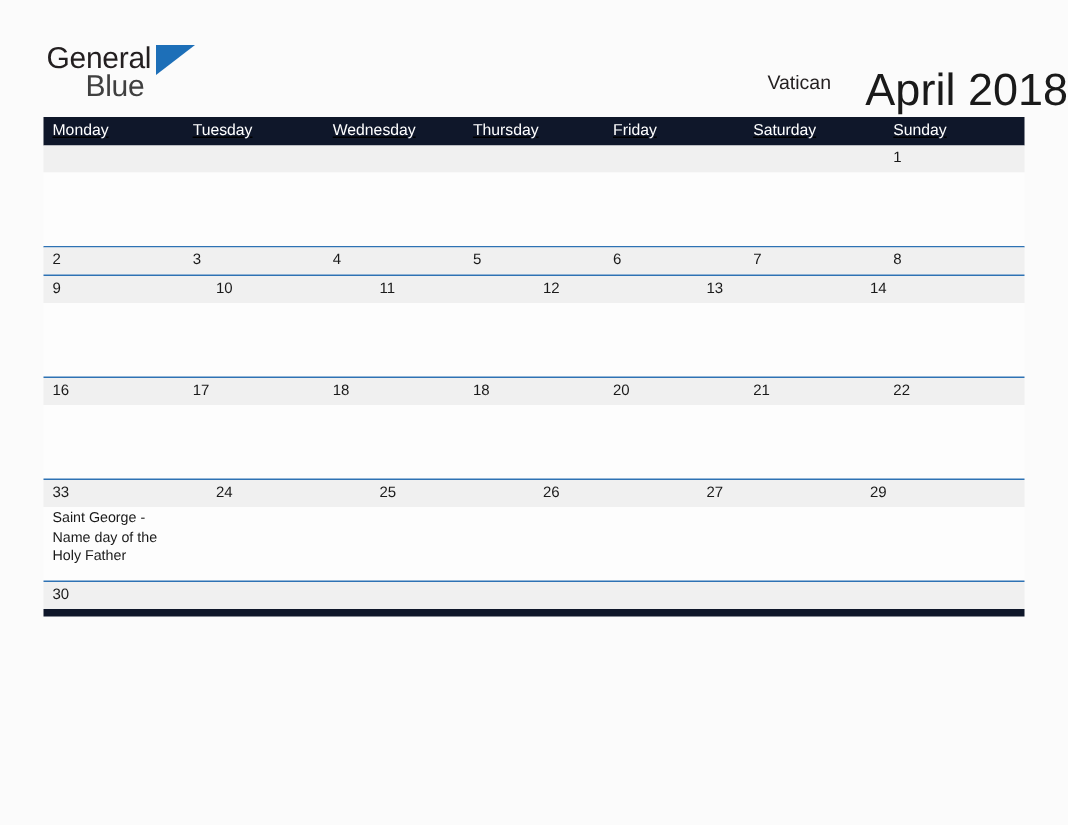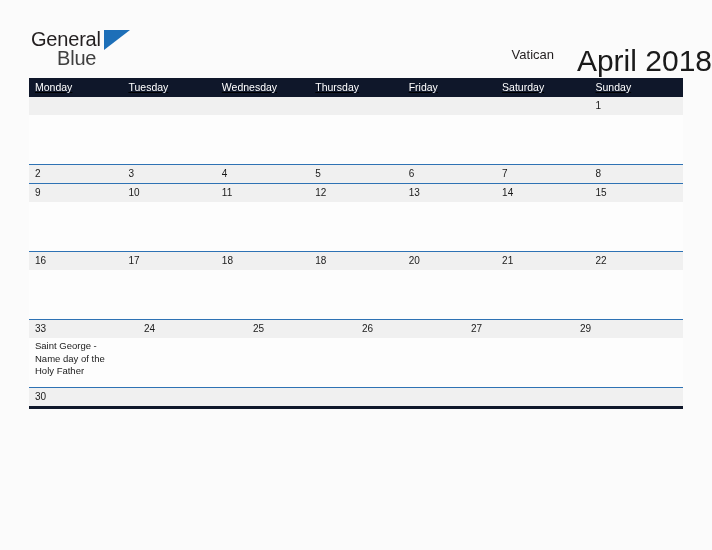--- a/index.html
+++ b/index.html
@@ -147,21 +147,21 @@
     padding: 2px 4px 0 6px;
     box-sizing: border-box;
   }
   .event {
     font-size: 9.5px;
     line-height: 12.5px;
     color: #1a1a1a;
     word-wrap: break-word;
   }
   .week-row.last {
-    border-bottom: 3px solid #0f172a;
+    border-bottom: 5px solid #0f172a;
   }
 </style>
 </head>
 <body>
 
 <div class="page">
 
   <div class="header">
 
     <div class="logo">
@@ -236,21 +236,20 @@
     </div>
 
     <div class="week-row">
       <div class="num-band">
         <div class="num-cell">9</div>
         <div class="num-cell">10</div>
         <div class="num-cell">11</div>
         <div class="num-cell">12</div>
         <div class="num-cell">13</div>
         <div class="num-cell">14</div>
-        <div class="num-cell">15</div>
       </div>
       <div class="body-band">
         <div class="body-cell">
             <div class="event"></div>
           </div>
         <div class="body-cell">
             <div class="event"></div>
           </div>
         <div class="body-cell">
             <div class="event"></div>

